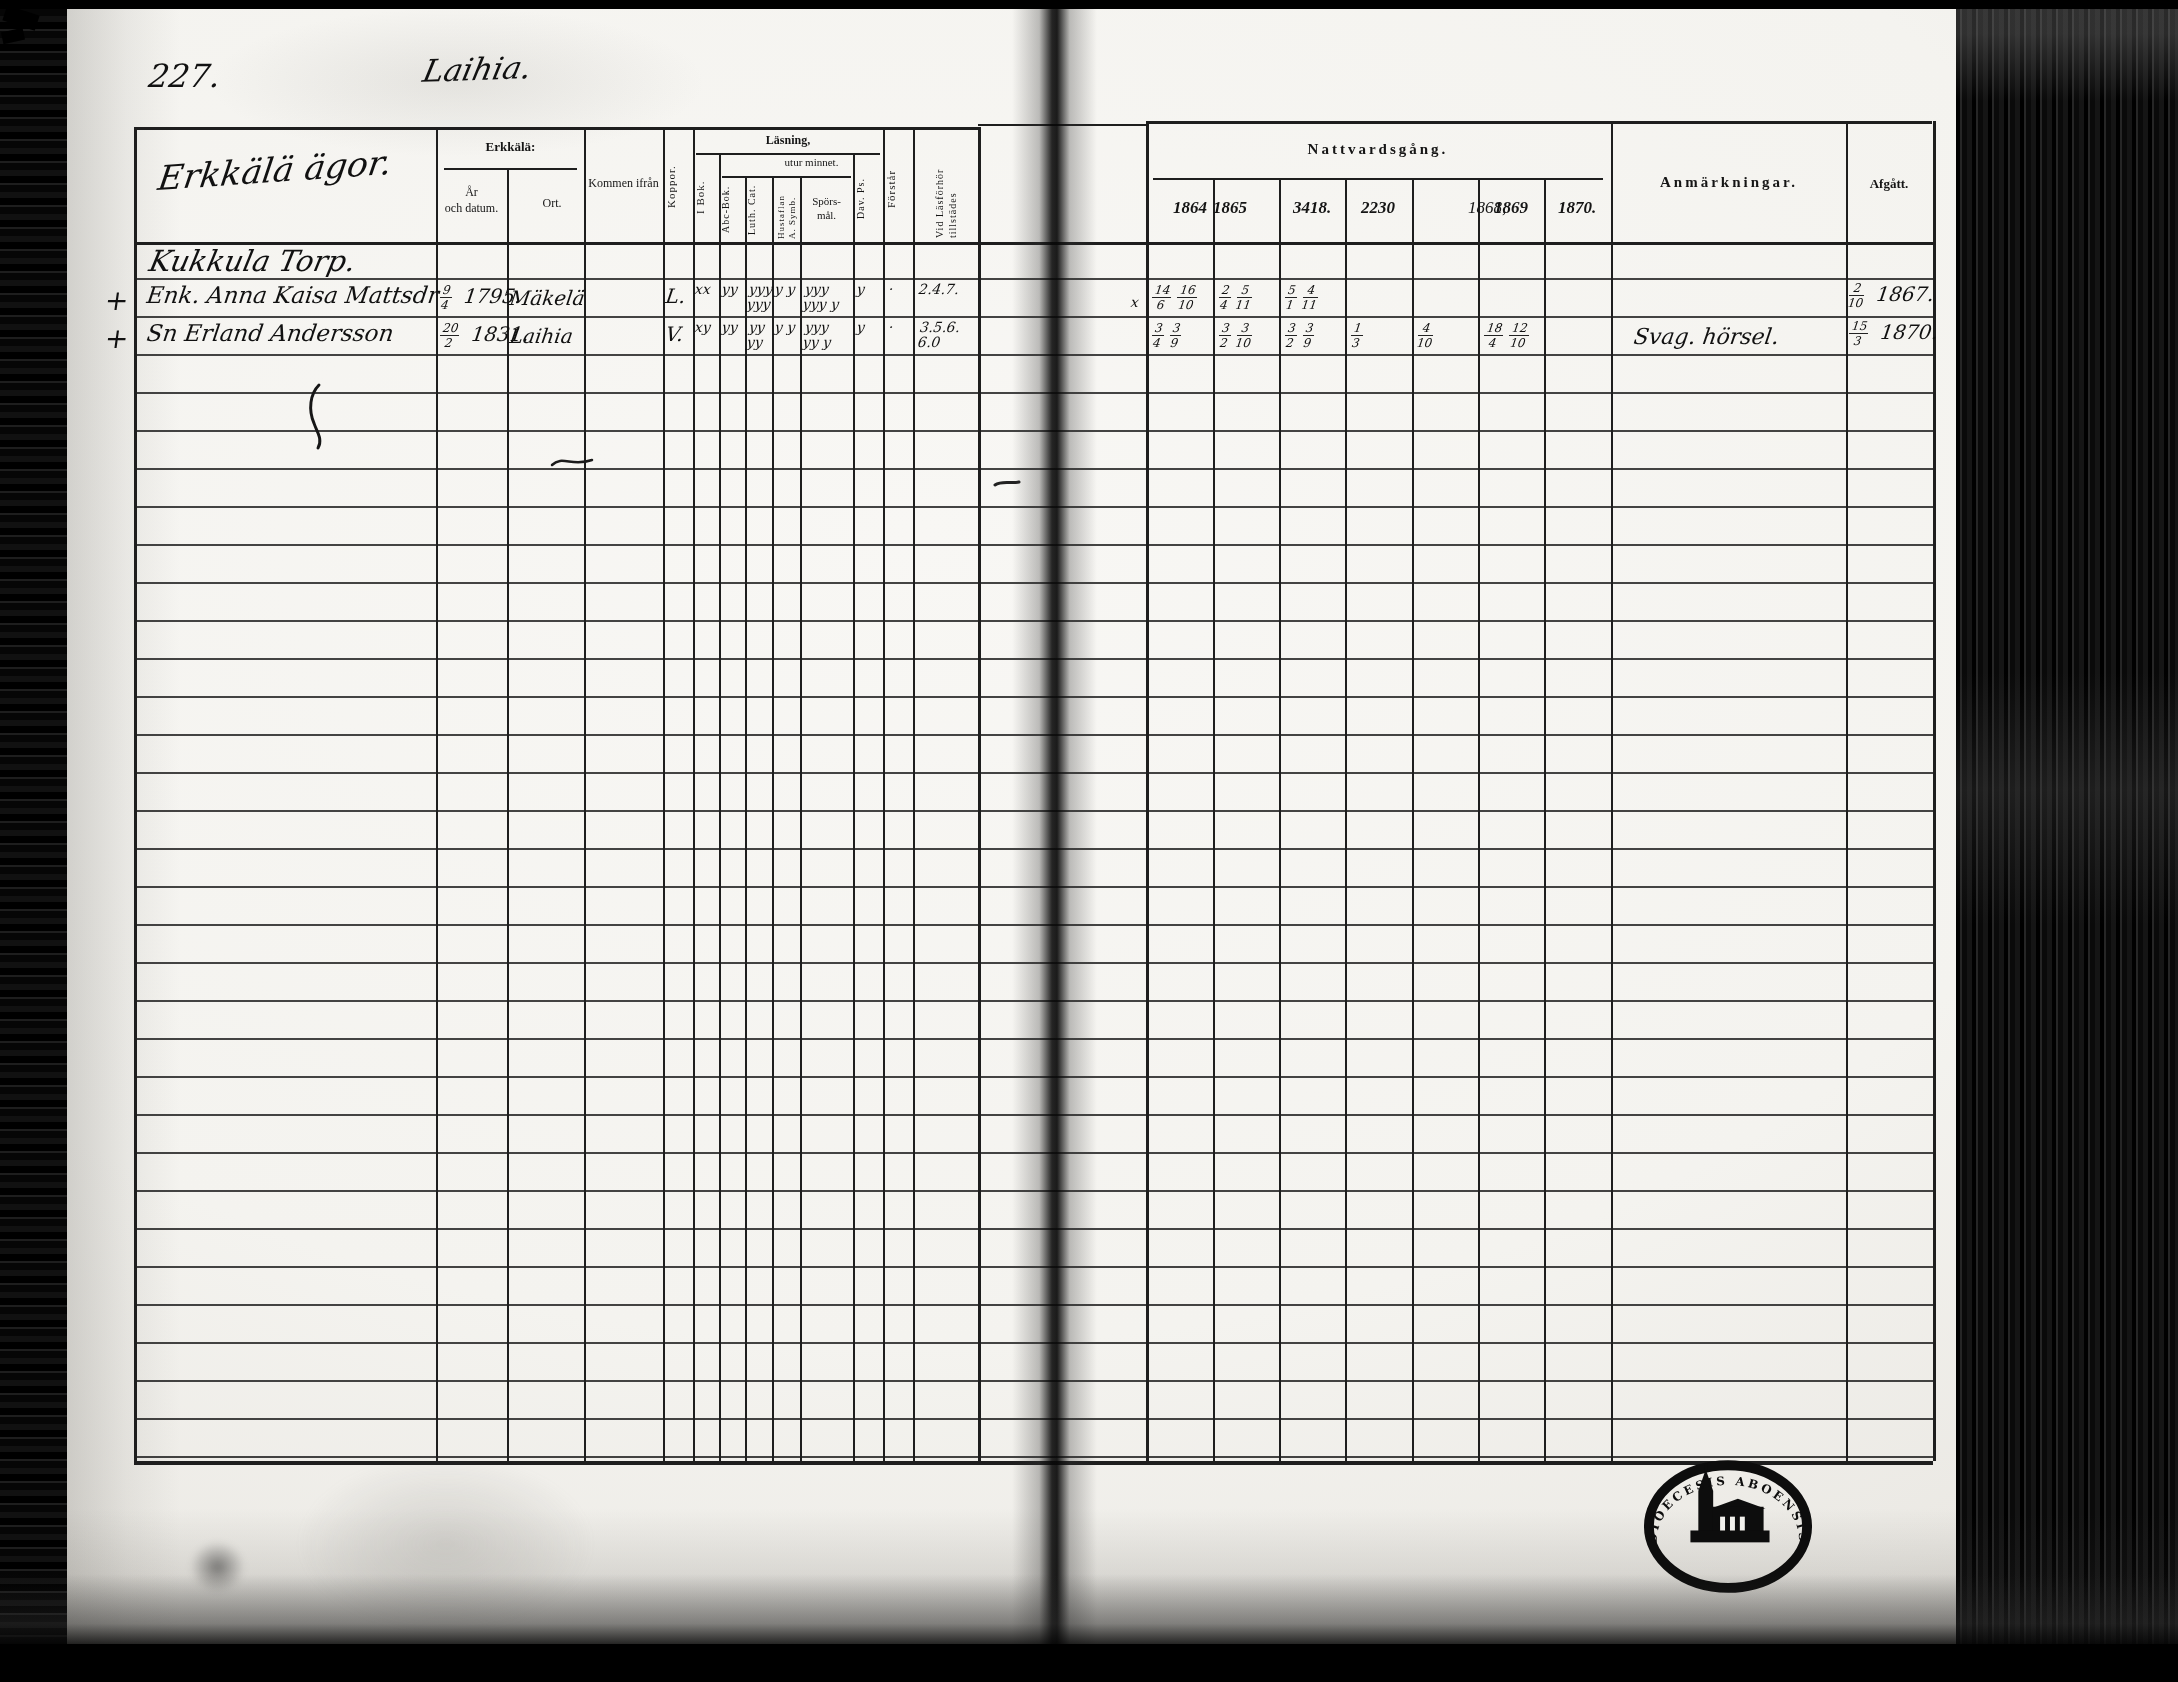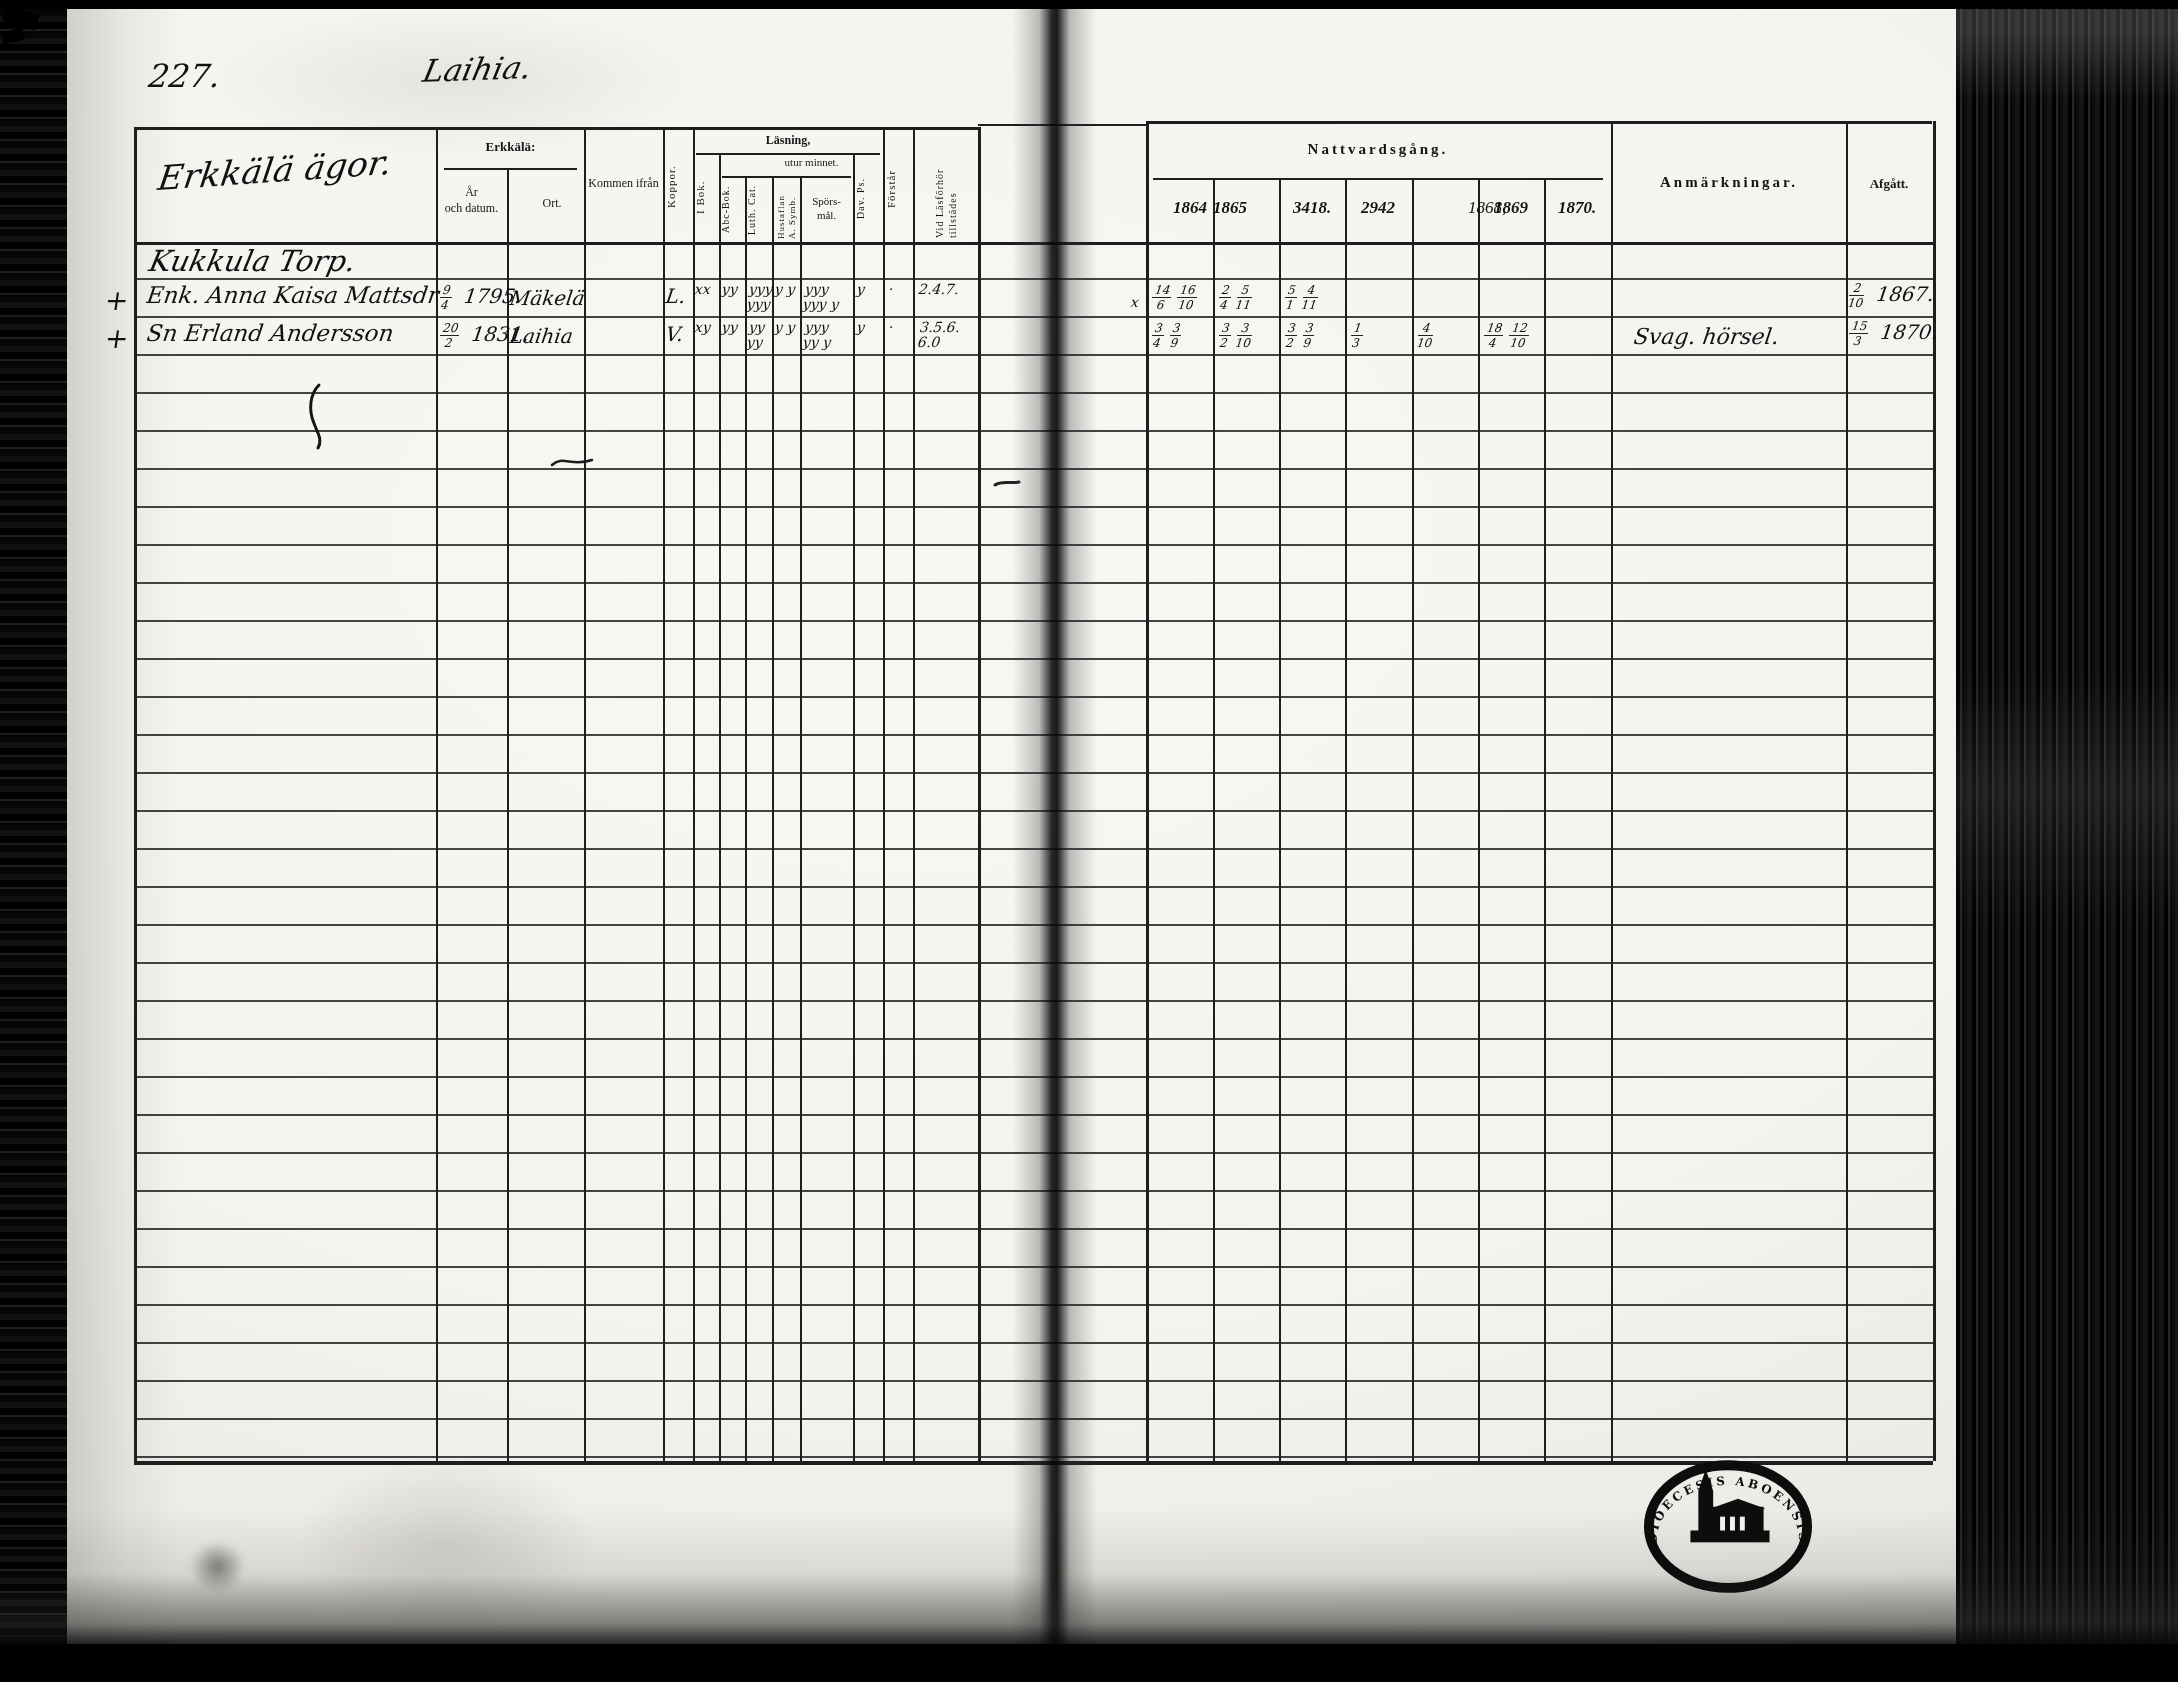--- a/index.html
+++ b/index.html
@@ -121,21 +121,21 @@
   <div class="phead" style="left:915px;top:133px;width:61px;height:105px;display:flex;justify-content:center;gap:2px;">
       <span class="vtext" style="font-size:10px;">Vid Läsförhör</span>
       <span class="vtext" style="font-size:10px;">tillstädes</span>
   </div>
 
   <div class="phead sp" style="left:1146px;top:141px;width:464px;text-align:center;font-size:15px;">Nattvardsgång.</div>
   <div id="years-row">
       <div class="phead" style="left: 1146px; top: 198px; width: 88px; text-align: center; font-size: 17px; font-style: italic; font-weight: bold;">1864</div>
       <div class="phead" style="left: 1213px; top: 198px; width: 66px; text-align: left; font-size: 17px; font-style: italic; font-weight: bold;">1865</div>
       <div class="phead" style="left: 1279px; top: 198px; width: 66px; text-align: center; font-size: 17px; font-style: italic; font-weight: bold;">3418.</div>
-      <div class="phead" style="left: 1345px; top: 198px; width: 66px; text-align: center; font-size: 17px; font-style: italic; font-weight: bold;">2942</div>
+      <div class="phead" style="left: 1345px; top: 198px; width: 66px; text-align: center; font-size: 17px; font-style: italic; font-weight: bold;">2230</div>
       <div class="phead" style="left: 1412px; top: 198px; width: 86px; text-align: center; font-size: 17px; font-style: italic; font-weight: normal; margin-left: 32px;">1868,</div>
       <div class="phead" style="left: 1478px; top: 198px; width: 66px; text-align: center; font-size: 17px; font-style: italic; font-weight: bold;">1869</div>
       <div class="phead" style="left: 1544px; top: 198px; width: 66px; text-align: center; font-size: 17px; font-style: italic; font-weight: bold;">1870.</div>
     </div>
   <div class="phead sp" style="left:1611px;top:174px;width:236px;text-align:center;font-size:15px;">Anmärkningar.</div>
   <div class="phead" style="left:1846px;top:176px;width:86px;text-align:center;font-size:13px;font-weight:bold;">Afgått.</div>
 
   <div class="hand" style="left:150px;top:244px;font-size:29px;transform:skewX(-12deg);">Kukkula Torp.</div>
 
   <div id="ink-layer">

